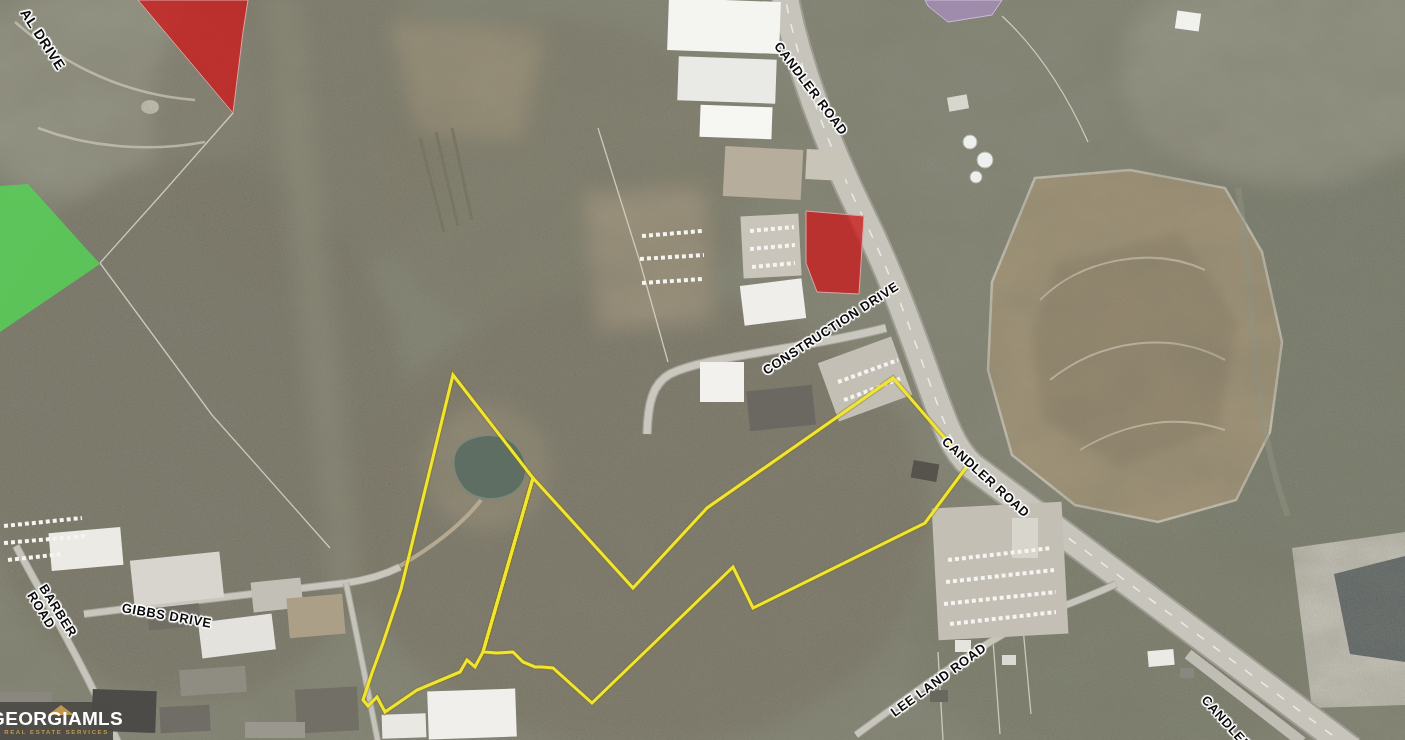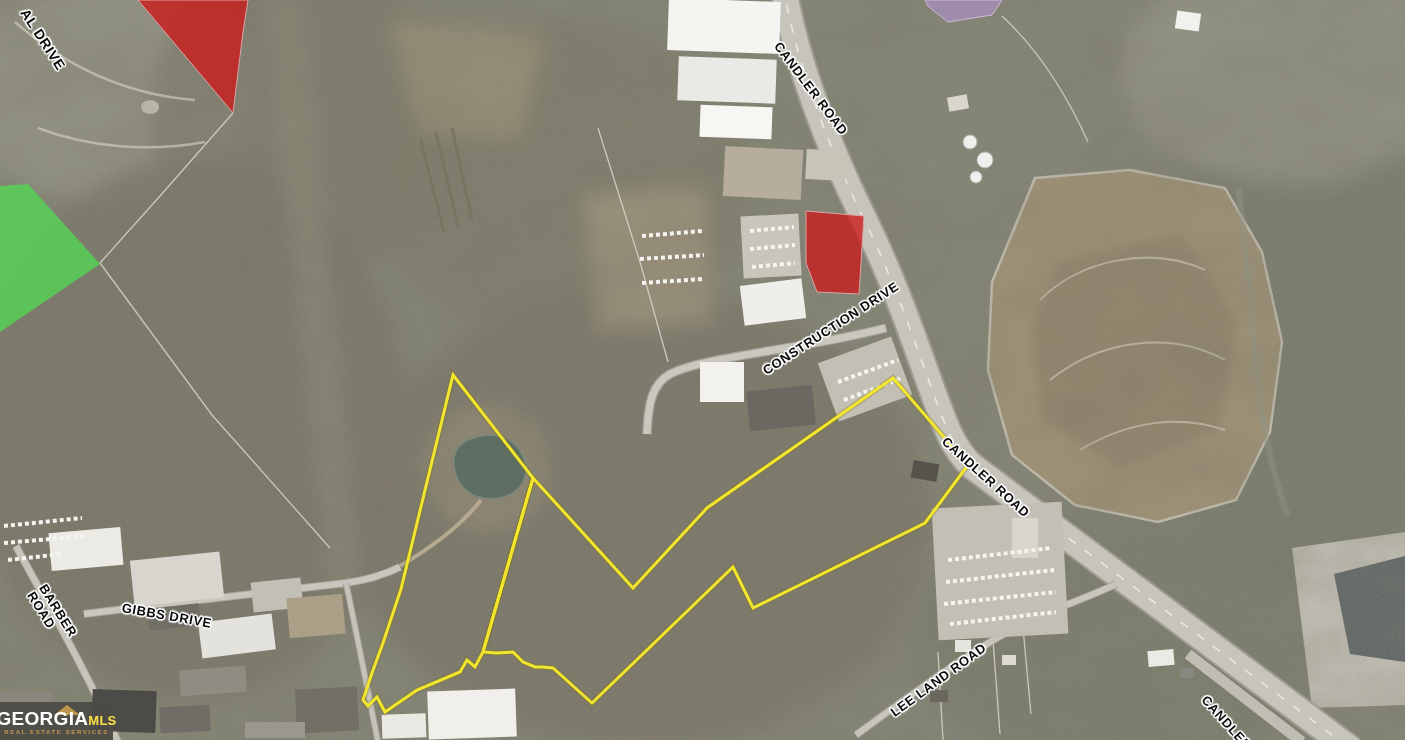--- a/index.html
+++ b/index.html
@@ -17,21 +17,21 @@
     z-index:5; pointer-events:none;
   }
   .maplabel.wrap{white-space:normal; width:66px; line-height:1.05; transform-origin:0 0;}
   #logo{
     position:absolute; left:0; bottom:0; width:113px; height:38px; z-index:10;
     background:rgba(77,74,70,.94); display:flex; flex-direction:column;
     align-items:center; justify-content:center;
   }
   .logo-row{position:relative; line-height:1; margin-top:2px;}
   .logo-georgia{font-weight:bold; font-size:19px; color:#ffffff; letter-spacing:.3px;}
-  .logo-mls{font-weight:bold; font-size:13px; color:#fde047; letter-spacing:.3px;}
+  .logo-mls{font-weight:bold; font-size:19px; color:#ffffff; letter-spacing:.3px;}
   .logo-roof{
     position:absolute; left:58px; top:-4px; width:0; height:0; z-index:0;
     border-left:13px solid transparent; border-right:13px solid transparent;
     border-bottom:10px solid #c59a4e; opacity:.95;
   }
   .logo-georgia,.logo-mls{position:relative; z-index:1;}
   .logo-tagline{font-size:6px; color:#c59a4e; letter-spacing:1.6px; margin-top:1px; font-weight:bold;}
 </style>
 </head>
 <body>

